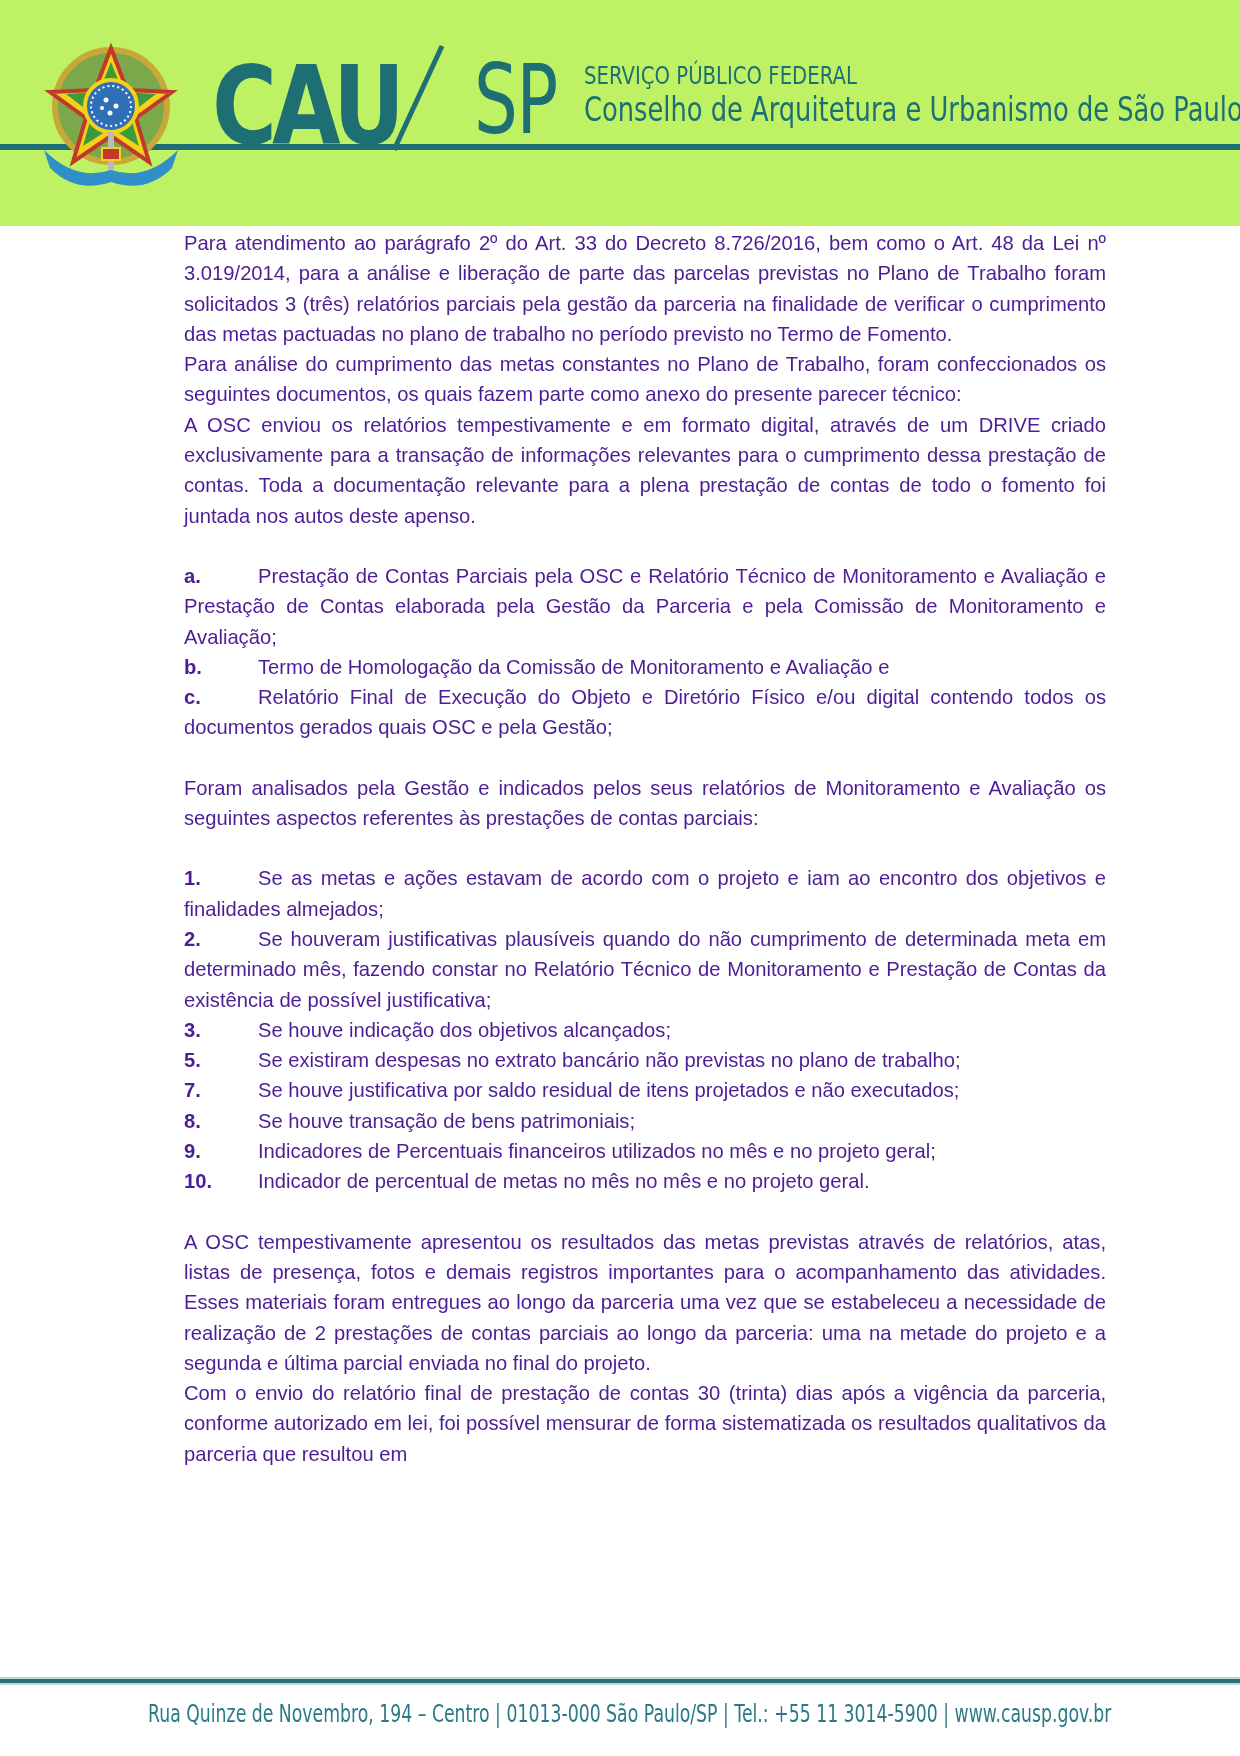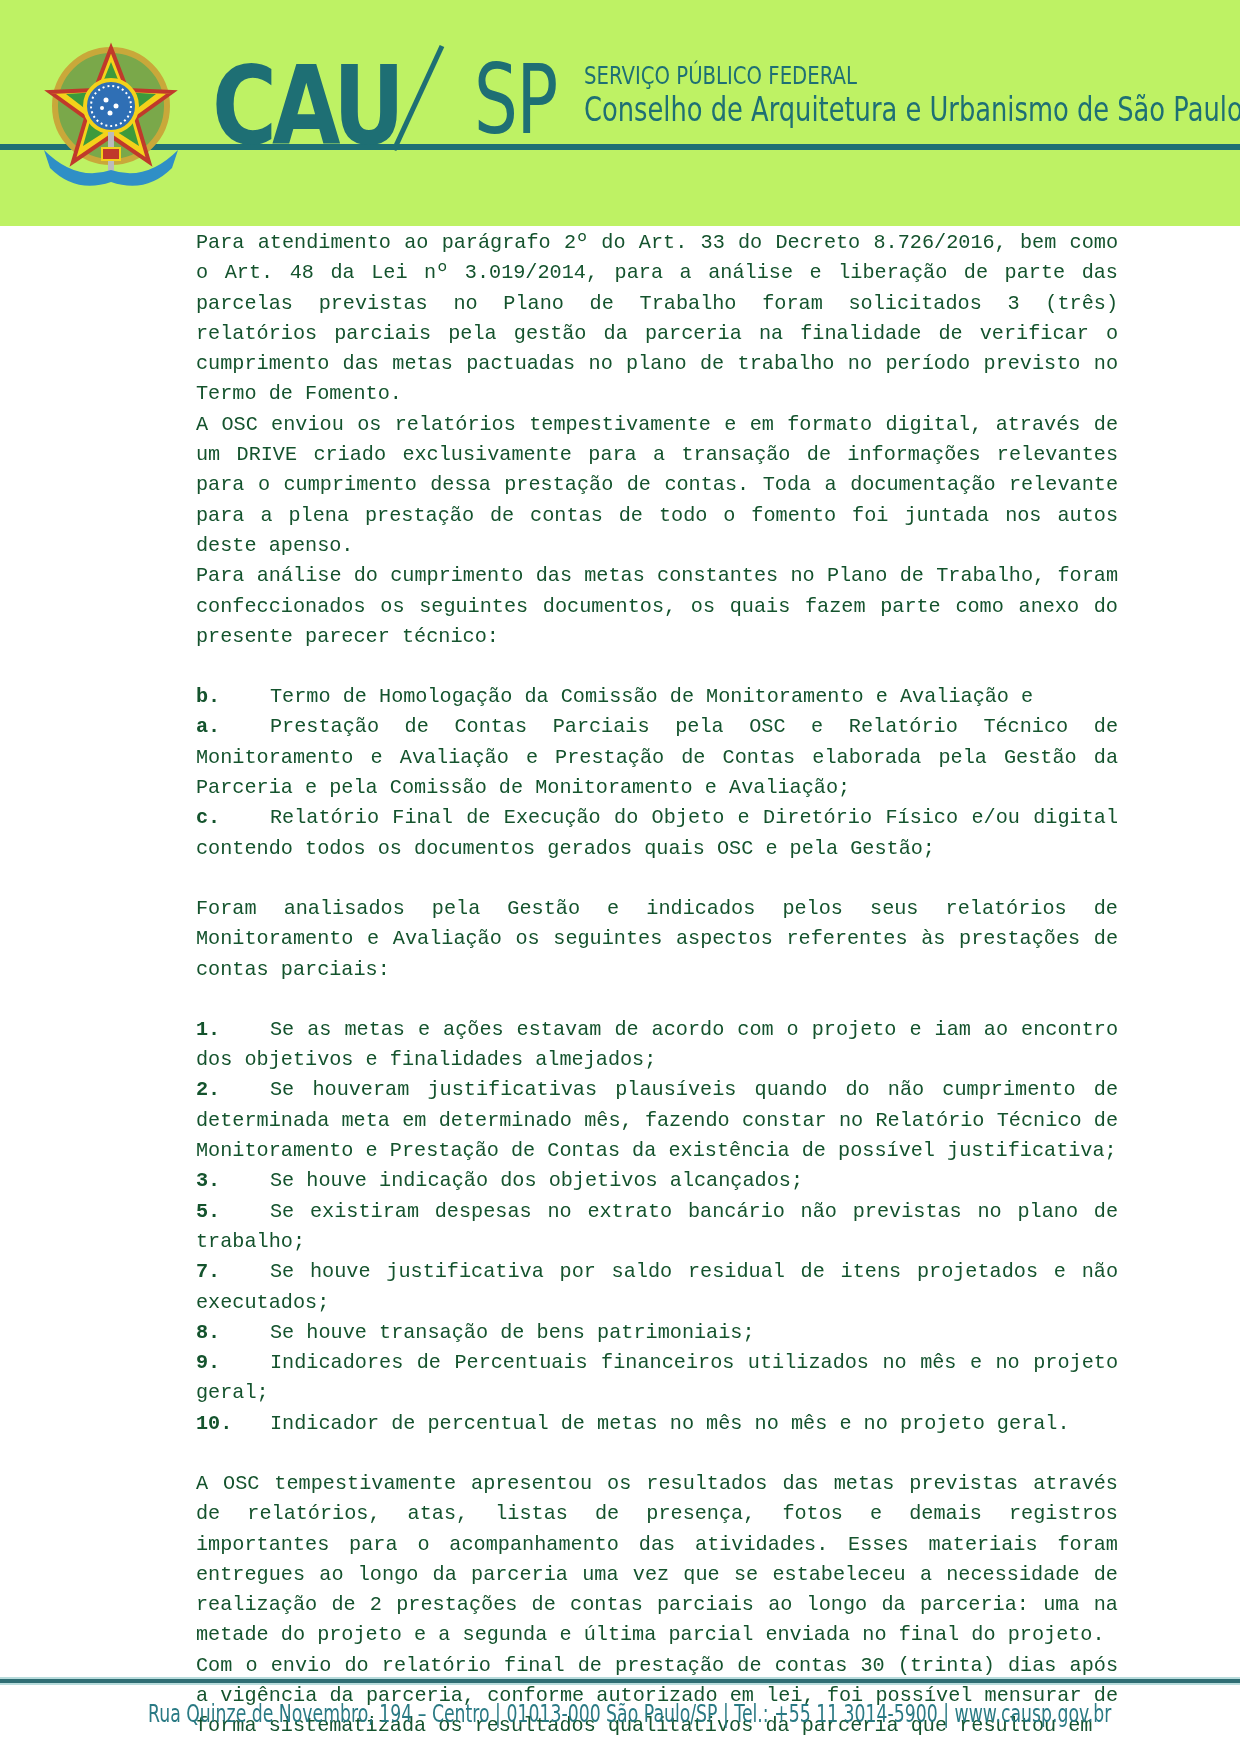--- a/index.html
+++ b/index.html
@@ -5,21 +5,21 @@
   html, body { margin: 0; padding: 0; background: #ffffff; }
   body { width: 1240px; height: 1756px; position: relative; overflow: hidden; font-family: "Liberation Sans", sans-serif; color: #111; }
   .header { position: absolute; left: 0; top: 0; width: 1240px; height: 226px; background: #bef264; padding-left: 16px; }
   .header-line { position: absolute; left: 0; top: 144px; width: 1240px; height: 6px; background: #1e6f74; }
   .crest { position: absolute; left: 36px; top: 40px; width: 150px; height: 150px; }
   .logo-cau { position: absolute; left: 212px; top: 52px; font-family: "DejaVu Sans", sans-serif; font-weight: bold; font-size: 108px; letter-spacing: -6px; color: #1e6f74; line-height: 1; transform: scaleX(0.82); transform-origin: left top; }
   .logo-slash { position: absolute; left: 398px; top: 44px; width: 4px; height: 108px; }
   .logo-sp { position: absolute; left: 474px; top: 52px; font-family: "DejaVu Sans", sans-serif; font-weight: normal; font-size: 96px; color: #1e6f74; line-height: 1; transform: scaleX(0.72); transform-origin: left top; letter-spacing: -2px; }
   .org-top { position: absolute; left: 584px; top: 62px; font-family: "DejaVu Sans", sans-serif; font-size: 24px; color: #1e6f74; transform: scaleX(0.82); transform-origin: left top; white-space: nowrap; }
   .org-bottom { position: absolute; left: 584px; top: 90px; font-family: "DejaVu Sans", sans-serif; font-size: 33px; color: #1e6f74; transform: scaleX(0.78); transform-origin: left top; white-space: nowrap; }
-  .content { position: absolute; left: 196px; top: 228px; width: 922px; font-family: Liberation Mono, monospace; font-size: 20.2px; line-height: 30.3px; color: #14532d; }
+  .content { position: absolute; left: 184px; top: 228px; width: 922px; font-family: Liberation Sans, sans-serif; font-size: 20.2px; line-height: 30.3px; color: #4c1d95; }
   .content p { margin: 0; text-align: justify; }
   .content .last-left { text-align-last: left; }
   .gap { height: 30px; }
   .li { position: relative; text-align: justify; }
   .li .marker { font-weight: bold; display: inline-block; width: 74px; }
   .footer-line { position: absolute; left: 0; top: 1679px; width: 1240px; height: 4px; background: #2f6e74; box-shadow: 0 -2px 0 #b8dcdc, 0 2px 0 #b8dcdc; }
   .footer-text { position: absolute; left: 148px; top: 1700px; font-family: "DejaVu Sans", sans-serif; font-size: 24px; color: #2a7a84; transform: scaleX(0.72); transform-origin: left top; white-space: nowrap; }
 </style>
 </head>
 <body>
@@ -44,25 +44,25 @@
   <svg class="logo-slash" style="left:388px;top:44px;width:60px;height:108px;" viewBox="0 0 60 108">
     <line x1="54" y1="2" x2="6" y2="106" stroke="#1e6f74" stroke-width="5"></line>
   </svg>
   <div class="logo-sp">SP</div>
   <div class="org-top">SERVIÇO PÚBLICO FEDERAL</div>
   <div class="org-bottom">Conselho de Arquitetura e Urbanismo de São Paulo</div>
 </div>
 
 <div class="content">
   <p>Para atendimento ao parágrafo 2º do Art. 33 do Decreto 8.726/2016, bem como o Art. 48 da Lei nº 3.019/2014, para a análise e liberação de parte das parcelas previstas no Plano de Trabalho foram solicitados 3 (três) relatórios parciais pela gestão da parceria na finalidade de verificar o cumprimento das metas pactuadas no plano de trabalho no período previsto no Termo de Fomento.</p>
+  <p>Para análise do cumprimento das metas constantes no Plano de Trabalho, foram confeccionados os seguintes documentos, os quais fazem parte como anexo do presente parecer técnico:</p>
   <p>A OSC enviou os relatórios tempestivamente e em formato digital, através de um DRIVE criado exclusivamente para a transação de informações relevantes para o cumprimento dessa prestação de contas. Toda a documentação relevante para a plena prestação de contas de todo o fomento foi juntada nos autos deste apenso.</p>
-  <p>Para análise do cumprimento das metas constantes no Plano de Trabalho, foram confeccionados os seguintes documentos, os quais fazem parte como anexo do presente parecer técnico:</p>
   <div class="gap"></div>
+  <div class="li"><span class="marker">a.</span><span>Prestação de Contas Parciais pela OSC e Relatório Técnico de Monitoramento e Avaliação e Prestação de Contas elaborada pela Gestão da Parceria e pela Comissão de Monitoramento e Avaliação;</span></div>
   <div class="li"><span class="marker">b.</span><span>Termo de Homologação da Comissão de Monitoramento e Avaliação e</span></div>
-  <div class="li"><span class="marker">a.</span><span>Prestação de Contas Parciais pela OSC e Relatório Técnico de Monitoramento e Avaliação e Prestação de Contas elaborada pela Gestão da Parceria e pela Comissão de Monitoramento e Avaliação;</span></div>
   <div class="li"><span class="marker">c.</span><span>Relatório Final de Execução do Objeto e Diretório Físico e/ou digital contendo todos os documentos gerados quais OSC e pela Gestão;</span></div>
   <div class="gap"></div>
   <p>Foram analisados pela Gestão e indicados pelos seus relatórios de Monitoramento e Avaliação os seguintes aspectos referentes às prestações de contas parciais:</p>
   <div class="gap"></div>
   <div class="li"><span class="marker">1.</span><span>Se as metas e ações estavam de acordo com o projeto e iam ao encontro dos objetivos e finalidades almejados;</span></div>
   <div class="li"><span class="marker">2.</span><span>Se houveram justificativas plausíveis quando do não cumprimento de determinada meta em determinado mês, fazendo constar no Relatório Técnico de Monitoramento e Prestação de Contas da existência de possível justificativa;</span></div>
   <div class="li"><span class="marker">3.</span><span>Se houve indicação dos objetivos alcançados;</span></div>
   <div class="li"><span class="marker">5.</span><span>Se existiram despesas no extrato bancário não previstas no plano de trabalho;</span></div>
   <div class="li"><span class="marker">7.</span><span>Se houve justificativa por saldo residual de itens projetados e não executados;</span></div>
   <div class="li"><span class="marker">8.</span><span>Se houve transação de bens patrimoniais;</span></div>

